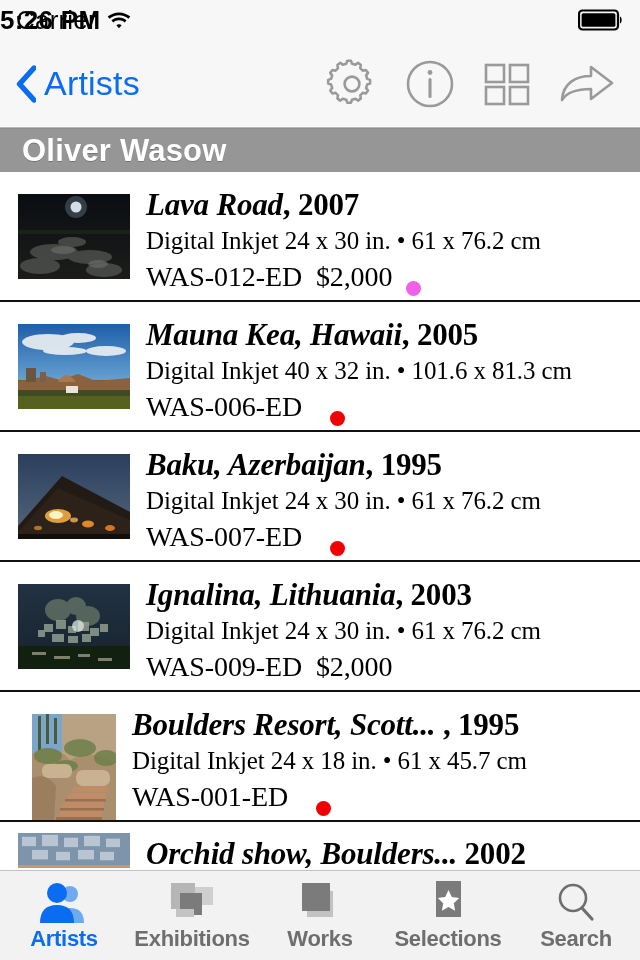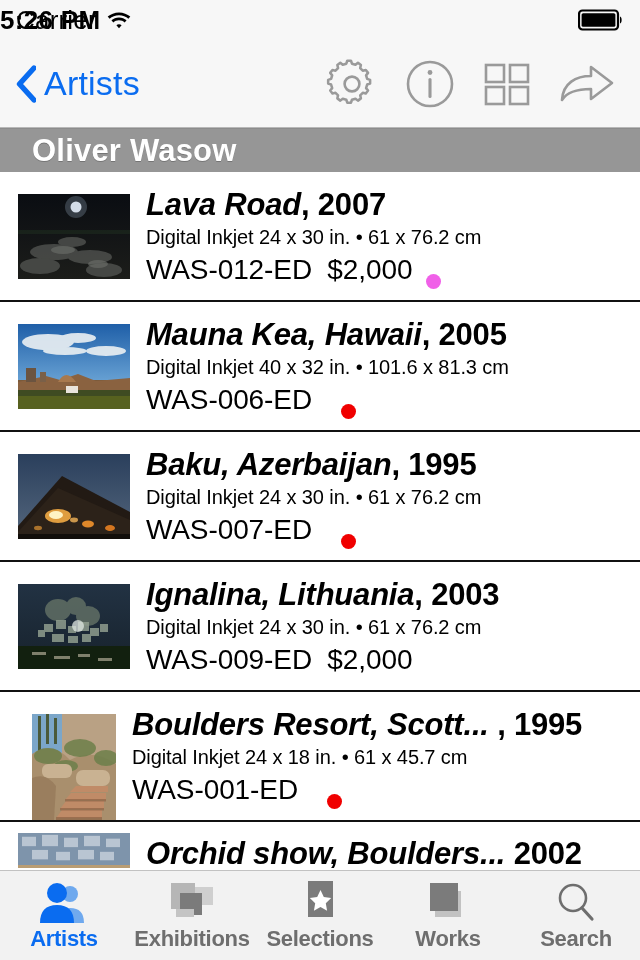--- a/index.html
+++ b/index.html
@@ -61,37 +61,38 @@
     padding-right: 10px;
   }
   .navicon { display:block; cursor: pointer; }
 
   
   .section-header {
     flex: 0 0 44px;
     height: 44px;
     background: #969696;
     display: flex; align-items: center;
-    padding-left: 32px;
+    padding-left: 22px;
     border-top: 1px solid #8c8c8c;
   }
   .section-header .title {
     color: #ffffff;
     font-size: 31px;
     font-weight: bold;
     letter-spacing: .2px;
     text-shadow: 0 1px 0 rgba(0,0,0,.22);
   }
 
   
   .list {
     flex: 1 1 auto;
     overflow: hidden;
     background: #ffffff;
     position: relative;
+    font-family: Liberation Serif, serif;
   }
   .row {
     display: flex;
     align-items: flex-start;
     padding: 12px 8px 10px 18px;
     border-bottom: 2px solid #111;
     background: #fff;
     cursor: pointer;
     height: 130px;
   }
@@ -117,21 +118,21 @@
     font-size: 31px;
     font-weight: bold;
     color: #000;
     white-space: nowrap;
     line-height: 1.23;
     letter-spacing: -.2px;
   }
   .line-title .t { font-style: italic; }
   .line-title .yr { font-style: normal; }
   .line-detail {
-    font-size: 20px;
+    font-size: 25px;
     color: #000;
     white-space: nowrap;
     line-height: 1.36;
     letter-spacing: -.1px;
   }
   .line-code {
     font-size: 28px;
     color: #000;
     white-space: nowrap;
     line-height: 1.36;
@@ -524,35 +525,35 @@
           <rect x="15" y="12" width="22" height="22" fill="#7b7b7b"></rect>
           <rect x="11" y="28" width="18" height="8" fill="#c4c4c4"></rect>
         </svg>
       </span>
       <span class="tlabel">Exhibitions</span>
     </div>
 
     <div class="tab">
       <span class="ticon">
         <svg width="54" height="42" viewBox="0 0 54 42">
-          <rect x="15" y="0" width="25" height="36" fill="#7b7b7b"></rect>
-          <path d="M27.5 9 l3.3 6.9 7.4 1 -5.4 5.3 1.3 7.5 -6.6 -3.6 -6.6 3.6 1.3 -7.5 -5.4 -5.3 7.4 -1 z" fill="#ffffff"></path>
-        </svg>
-      </span>
-      <span class="tlabel">Selections</span>
+          <rect x="14" y="10" width="26" height="26" fill="#c2c2c2"></rect>
+          <rect x="9" y="2" width="28" height="28" fill="#7b7b7b"></rect>
+        </svg>
+      </span>
+      <span class="tlabel">Works</span>
     </div>
 
     <div class="tab">
       <span class="ticon">
         <svg width="54" height="42" viewBox="0 0 54 42">
-          <rect x="14" y="10" width="26" height="26" fill="#c2c2c2"></rect>
-          <rect x="9" y="2" width="28" height="28" fill="#7b7b7b"></rect>
-        </svg>
-      </span>
-      <span class="tlabel">Works</span>
+          <rect x="15" y="0" width="25" height="36" fill="#7b7b7b"></rect>
+          <path d="M27.5 9 l3.3 6.9 7.4 1 -5.4 5.3 1.3 7.5 -6.6 -3.6 -6.6 3.6 1.3 -7.5 -5.4 -5.3 7.4 -1 z" fill="#ffffff"></path>
+        </svg>
+      </span>
+      <span class="tlabel">Selections</span>
     </div>
 
     <div class="tab">
       <span class="ticon">
         <svg width="54" height="42" viewBox="0 0 54 42">
           <circle cx="24" cy="17" r="13" fill="none" stroke="#6e6e6e" stroke-width="2.6"></circle>
           <path d="M33 27 L43 38" stroke="#6e6e6e" stroke-width="3.2" stroke-linecap="round"></path>
         </svg>
       </span>
       <span class="tlabel">Search</span>

